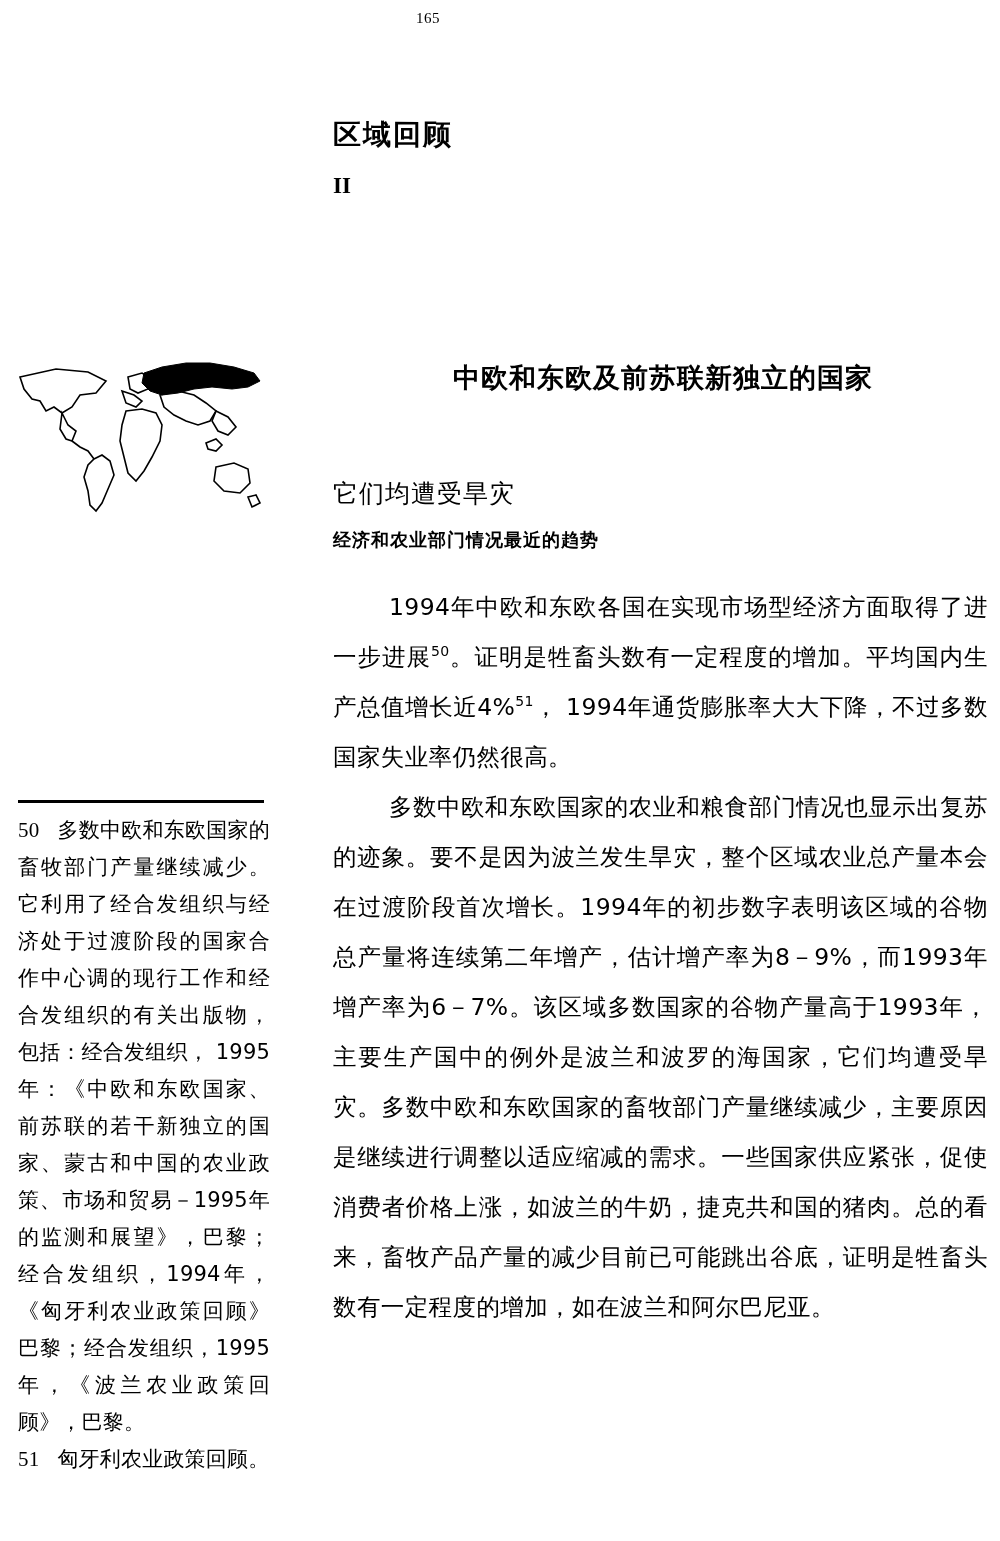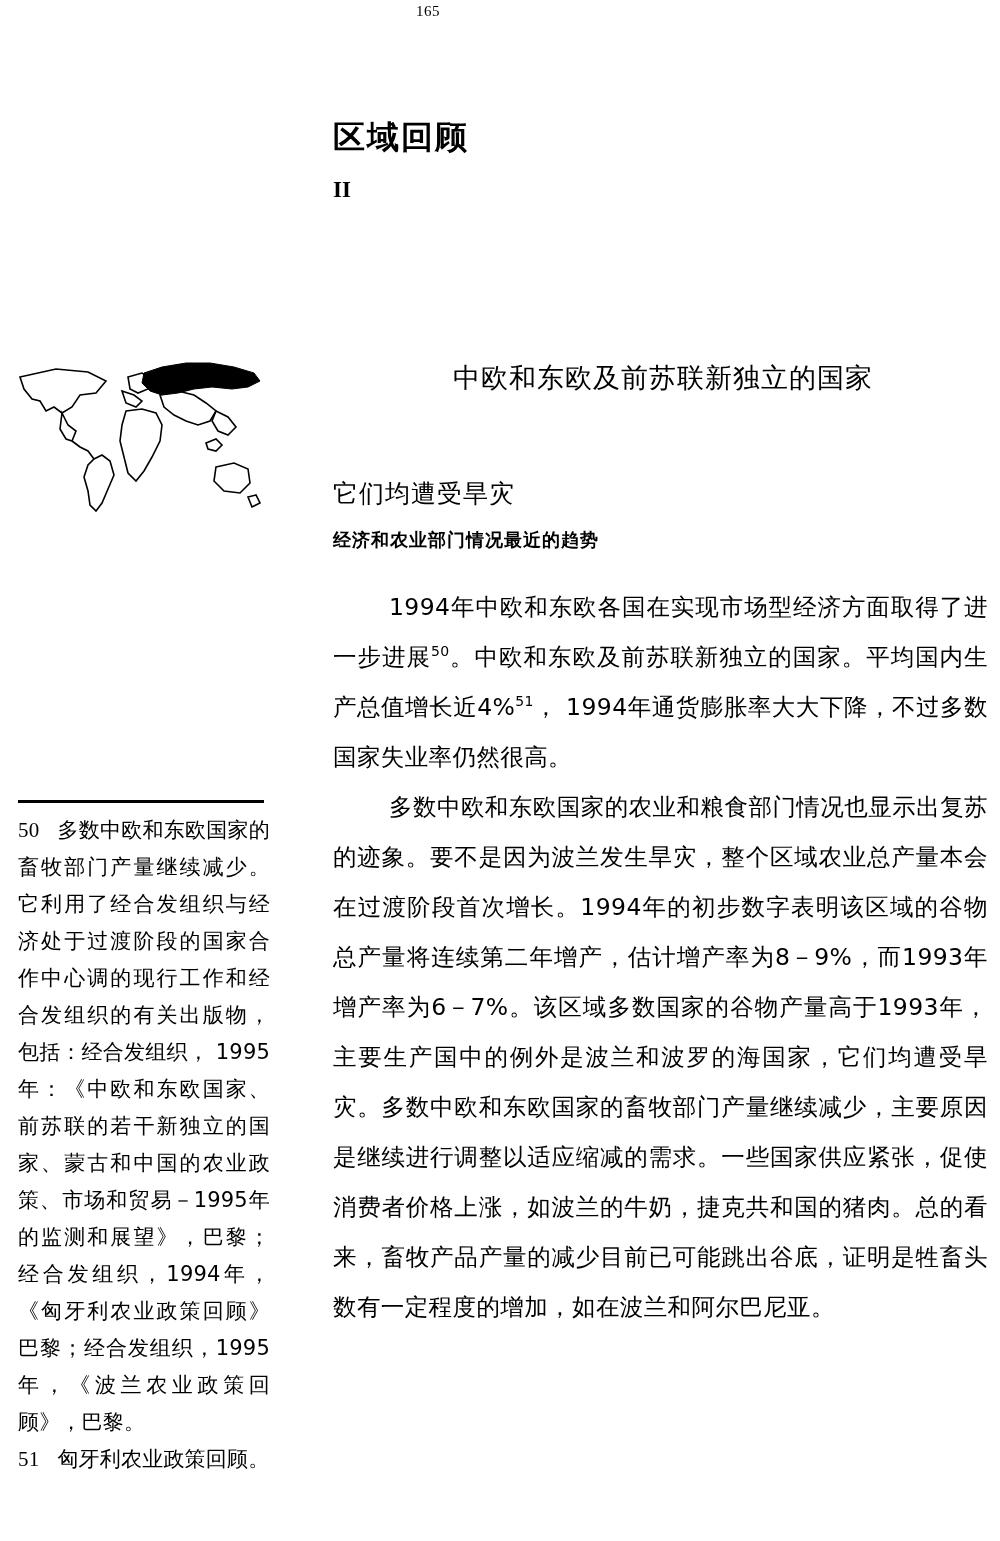--- a/index.html
+++ b/index.html
@@ -14,36 +14,36 @@
   .page {
     position: relative;
     width: 1000px;
     height: 1541px;
     margin: 0 auto;
     background: #ffffff;
     overflow: hidden;
   }
   .page-number {
     position: absolute;
-    top: 3px;
+    top: 10px;
     left: 0;
     width: 856px;
     text-align: center;
     font-size: 15px;
     font-family: "Liberation Serif", serif;
     letter-spacing: 0.5px;
   }
   .title-block {
     position: absolute;
     left: 333px;
     top: 120px;
     width: 640px;
   }
   .main-title {
-    font-size: 32px;
+    font-size: 28px;
     font-weight: bold;
     letter-spacing: 2px;
     line-height: 1.1;
     font-family: "DejaVu Sans", sans-serif;
   }
   .subtitle-row {
     margin-top: 22px;
     font-size: 30px;
     font-weight: bold;
     letter-spacing: 1px;
@@ -67,21 +67,21 @@
   .map-box svg {
     display: block;
   }
   .region-heading {
     position: absolute;
     left: 333px;
     top: 360px;
     width: 660px;
     text-align: center;
     font-size: 27px;
-    font-weight: normal;
+    font-weight: bold;
     letter-spacing: 1px;
   }
   .section-heading {
     position: absolute;
     left: 333px;
     top: 477px;
     font-size: 25px;
     letter-spacing: 1px;
   }
   .sub-heading {
@@ -178,21 +178,21 @@
     </svg>
   </div>
 
   <div class="region-heading">中欧和东欧及前苏联新独立的国家</div>
 
   <div class="section-heading">它们均遭受旱灾</div>
 
   <div class="sub-heading">经济和农业部门情况最近的趋势</div>
 
   <div class="body-col">
-    <p><span>1994年中欧和东欧各国在实现市场型经济方面取得了进一步进展</span><span class="sup">50</span><span>。中欧和东欧及前苏联新独立的国家。平均国内生产总值增长近4%</span><span class="sup">51</span><span>， 1994年通货膨胀率大大下降，不过多数国家失业率仍然很高。</span></p>
+    <p><span>1994年中欧和东欧各国在实现市场型经济方面取得了进一步进展</span><span class="sup">50</span><span>。证明是牲畜头数有一定程度的增加。平均国内生产总值增长近4%</span><span class="sup">51</span><span>， 1994年通货膨胀率大大下降，不过多数国家失业率仍然很高。</span></p>
     <p>多数中欧和东欧国家的农业和粮食部门情况也显示出复苏的迹象。要不是因为波兰发生旱灾，整个区域农业总产量本会在过渡阶段首次增长。1994年的初步数字表明该区域的谷物总产量将连续第二年增产，估计增产率为8－9%，而1993年增产率为6－7%。该区域多数国家的谷物产量高于1993年，主要生产国中的例外是波兰和波罗的海国家，它们均遭受旱灾。多数中欧和东欧国家的畜牧部门产量继续减少，主要原因是继续进行调整以适应缩减的需求。一些国家供应紧张，促使消费者价格上涨，如波兰的牛奶，捷克共和国的猪肉。总的看来，畜牧产品产量的减少目前已可能跳出谷底，证明是牲畜头数有一定程度的增加，如在波兰和阿尔巴尼亚。</p>
   </div>
 
   <div class="footnote-rule"></div>
 
   <div class="footnotes">
     <p><span class="fn-num">50</span><span>多数中欧和东欧国家的畜牧部门产量继续减少。它利用了经合发组织与经济处于过渡阶段的国家合作中心调的现行工作和经合发组织的有关出版物，包括：经合发组织， 1995年：《中欧和东欧国家、前苏联的若干新独立的国家、蒙古和中国的农业政策、市场和贸易－1995年的监测和展望》，巴黎；经合发组织，1994年，《匈牙利农业政策回顾》巴黎；经合发组织，1995年，《波兰农业政策回顾》，巴黎。</span></p>
     <p><span class="fn-num">51</span><span>匈牙利农业政策回顾。</span></p>
   </div>
 

